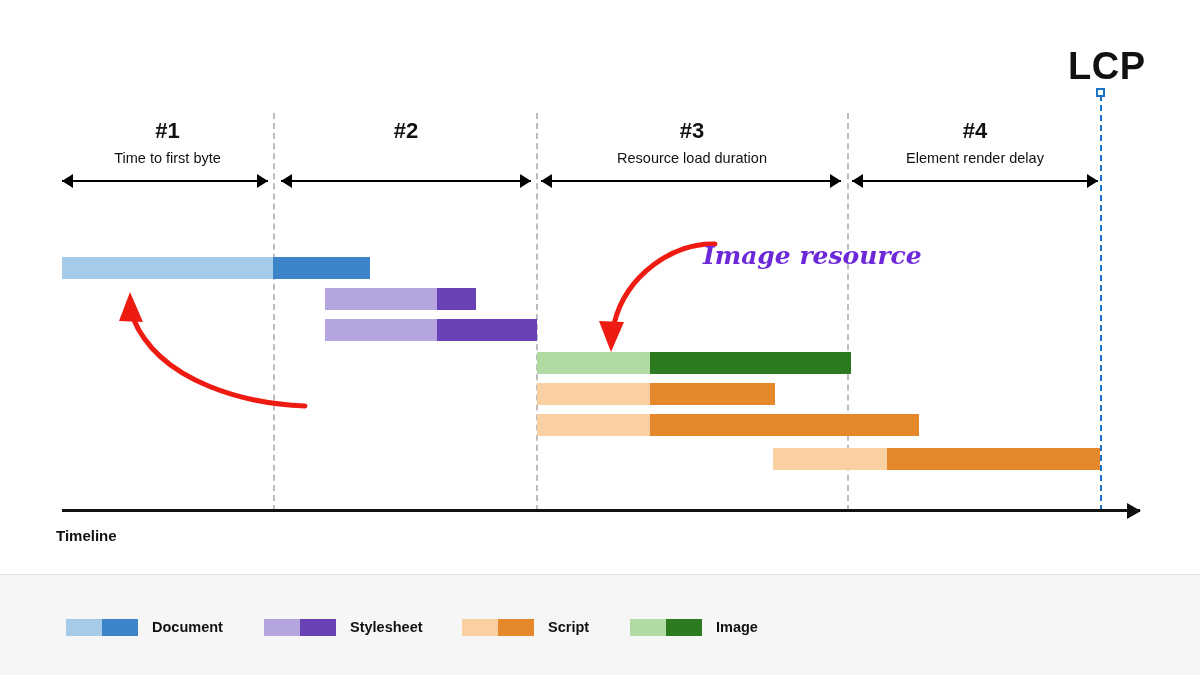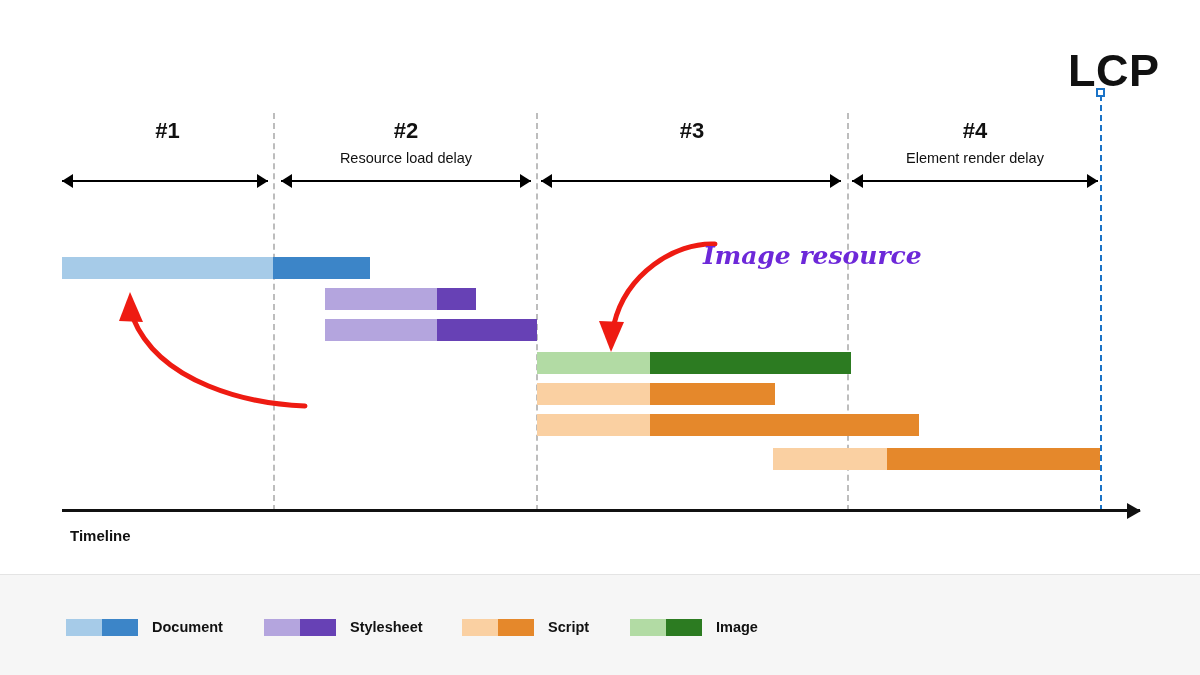--- a/index.html
+++ b/index.html
@@ -45,21 +45,21 @@
   }
   .lcp-cap {
     position: absolute;
     width: 9px; height: 9px;
     border: 2px solid #1a73c7;
     background: #ffffff;
     top: 88px;
   }
   .lcp-label {
     position: absolute;
-    font-size: 45px;
+    font-size: 38px;
     font-weight: bold;
     color: #111111;
     letter-spacing: 0.5px;
     white-space: nowrap;
   }
 
   
   .phase {
     position: absolute;
     text-align: center;
@@ -188,27 +188,28 @@
     <div class="lcp-label" style="left:1068px; top:45px;">LCP</div>
     <div class="lcp-cap" style="left:1096px;"></div>
     <div class="lcp-line" style="left:1100px;"></div>
 
     <div class="phase-divider" style="left:273px;"></div>
     <div class="phase-divider" style="left:536px;"></div>
     <div class="phase-divider" style="left:847px;"></div>
 
     <div class="phase" style="left:62px; top:118px; width:211px;">
       <div class="phase-num">#1</div>
+      <div class="phase-name">Time to first byte</div>
     </div>
     <div class="phase" style="left:281px; top:118px; width:250px;">
       <div class="phase-num">#2</div>
-      <div class="phase-name">Resource load delay</div>
     </div>
     <div class="phase" style="left:541px; top:118px; width:302px;">
       <div class="phase-num">#3</div>
+      <div class="phase-name">Resource load duration</div>
     </div>
     <div class="phase" style="left:852px; top:118px; width:246px;">
       <div class="phase-num">#4</div>
       <div class="phase-name">Element render delay</div>
     </div>
 
     <div class="measure" style="left:62px; top:174px; width:206px;">
       <div class="shaft"></div>
       <div class="head left"></div>
       <div class="head right"></div>
@@ -270,21 +271,21 @@
     </svg>
 
     <svg class="annot-svg" style="left:590px; top:232px;" width="130" height="125" viewBox="0 0 130 125">
       <path d="M 125 12 C 85 10 36 42 24 92" stroke="#ee1b12" stroke-width="5" fill="none" stroke-linecap="round"></path>
       <path d="M 21 120 L 9 89 L 34 90 Z" fill="#ee1b12"></path>
     </svg>
     <div class="annot" style="left:703px; top:241px;">Image resource</div>
 
     <div class="axis-line" style="left:62px; top:509px; width:1078px;"></div>
     <div class="axis-arrow" style="left:1127px; top:503px;"></div>
-    <div class="axis-label" style="left:70px; top:527px;">Timeline</div>
+    <div class="axis-label" style="left:56px; top:527px;">Timeline</div>
 
   </div>
 
   <div id="legend">
 
     <div class="legend-item" style="left:66px;">
       <div class="legend-swatch">
         <div class="s" style="background:#a6cbe8;"></div>
         <div class="s" style="background:#3c85c8;"></div>
       </div>

